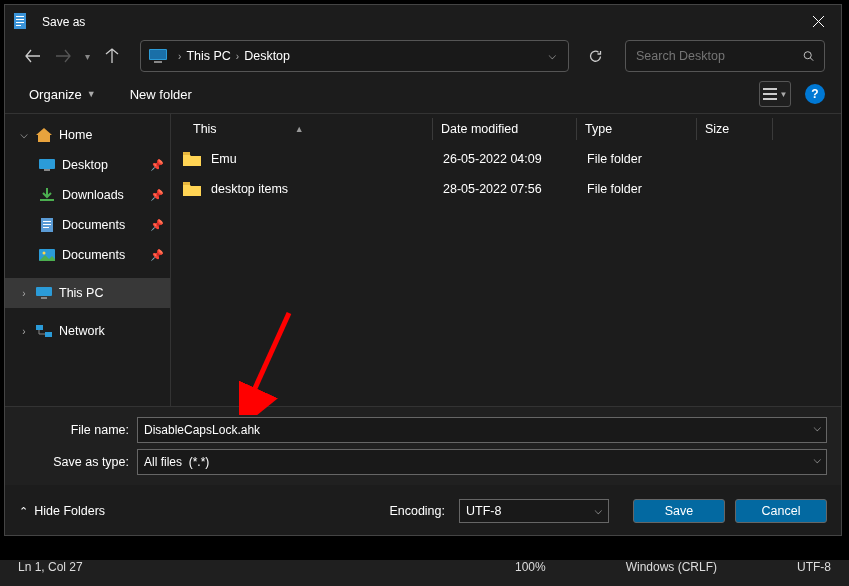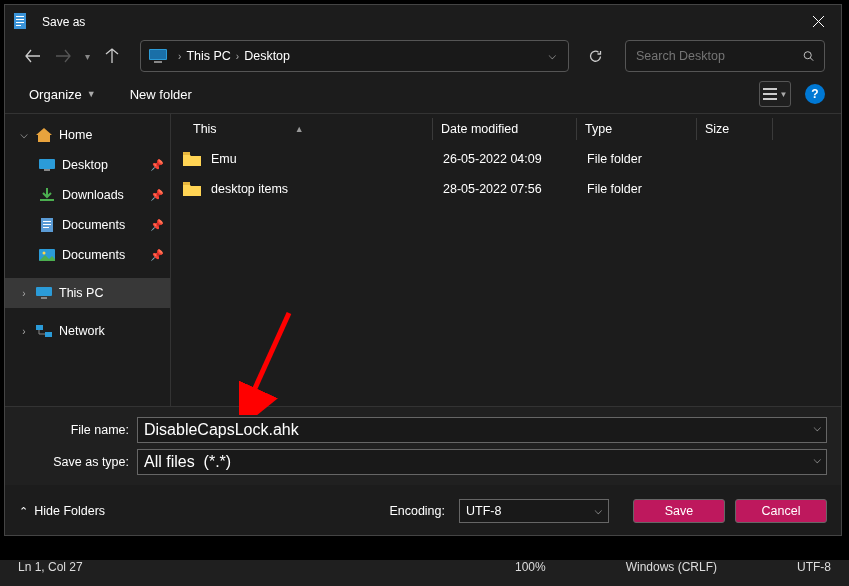--- a/index.html
+++ b/index.html
@@ -59,29 +59,29 @@
 .row .cell.date { width: 144px; }
 .row .cell.type { width: 120px; }
 .folder-icon { width: 18px; height: 14px; }
 
 .arrow-annotation { position: absolute; left: 234px; top: 300px; pointer-events: none; }
 
 .bottom { border-top: 1px solid #333; padding: 10px 14px 4px 14px; background: #202020; }
 .field-row { display: flex; align-items: center; margin-bottom: 6px; }
 .field-row label { width: 118px; text-align: right; color: #fff; font-size: 12.5px; padding-right: 8px; }
 .field-row .combo { flex: 1; position: relative; }
-.field-row input, .field-row select { width: 100%; height: 24px; background: #191919; border: 1px solid #666; color: #fff; font-size: 16px; padding: 12px 6px; outline: none; }
+.field-row input, .field-row select { width: 100%; height: 24px; background: #191919; border: 1px solid #666; color: #fff; font-size: 12px; padding: 12px 6px; outline: none; }
 .combo-arrow { position: absolute; right: 6px; top: 5px; color: #aaa; font-size: 10px; pointer-events: none; }
 
 .footer { display: flex; align-items: center; padding: 14px 14px 12px 14px; gap: 10px; }
 .hide-folders { display: flex; align-items: center; gap: 6px; color: #fff; font-size: 12.5px; cursor: pointer; }
 .footer .spacer { flex: 1; }
 .enc-label { color: #fff; font-size: 12.5px; margin-right: 4px; }
 .enc-select { width: 150px; height: 24px; background: #191919; border: 1px solid #666; color: #fff; font-size: 12.5px; padding: 0 6px; position: relative; display: flex; align-items: center; }
-.btn { width: 92px; height: 24px; background: #be185d; border: 1px solid #666; color: #fff; font-size: 12.5px; cursor: pointer; border-radius: 3px; }
+.btn { width: 92px; height: 24px; background: #0369a1; border: 1px solid #666; color: #fff; font-size: 12.5px; cursor: pointer; border-radius: 3px; }
 
 .statusbar { position: absolute; left: 0; bottom: 0; width: 849px; height: 26px; background: #1f1f1f; display: flex; align-items: flex-start; font-size: 12px; color: #ddd; padding: 0 18px; }
 .statusbar .st { margin-right: auto; }
 .statusbar .st2 { margin-right: 80px; }
 .statusbar .st3 { margin-right: 80px; }
 </style>
 </head>
 <body>
 
 <div class="dialog">

